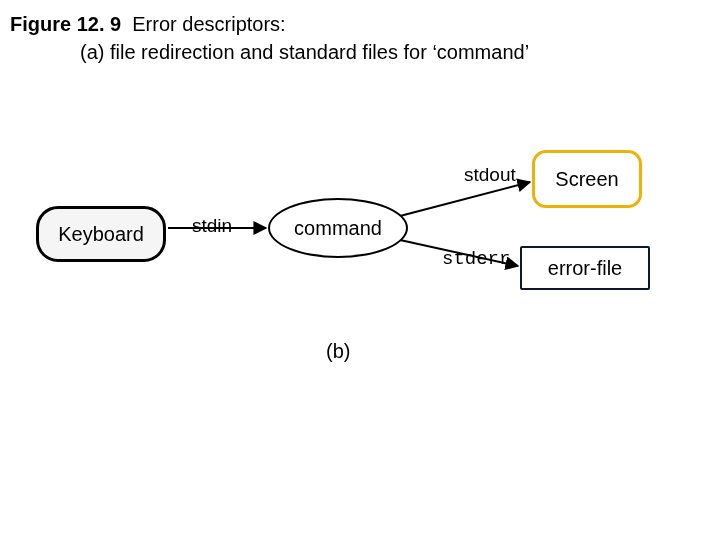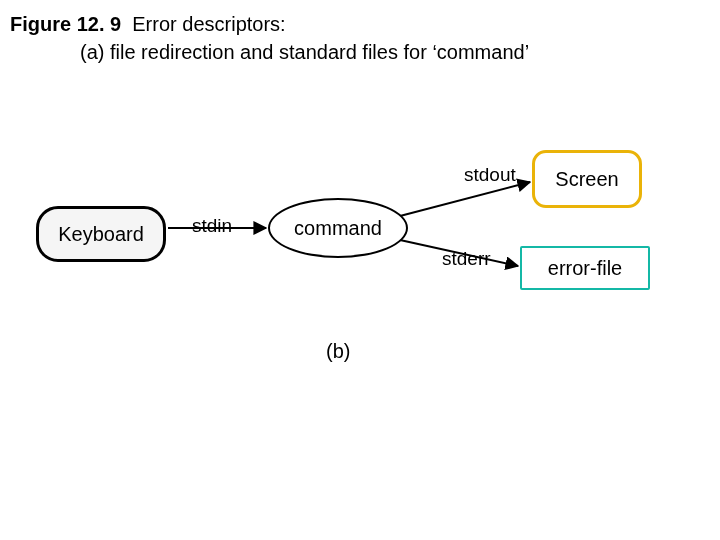--- a/index.html
+++ b/index.html
@@ -52,32 +52,32 @@
   .screen {
     left: 532px; top: 0px;
     width: 110px; height: 58px;
     border: 3px solid #eab308;
     border-radius: 14px;
     background: #fff;
   }
   .errorfile {
     left: 520px; top: 96px;
     width: 130px; height: 44px;
-    border: 2px solid #14b8a6;
+    border: 2px solid #0f172a;
     border-radius: 2px;
     background: #fff;
     text-align: right;
   }
   .lbl {
     position: absolute;
     font-size: 19px;
   }
   .stdin  { left: 192px; top: 46px; margin-top: 19px; }
   .stdout { left: 464px; top: 14px; }
-  .stderr { left: 442px; top: 98px; }
+  .stderr { left: 442px; top: 98px; font-family: Liberation Mono, monospace; }
   .panelb {
     position: absolute;
     left: 326px; top: 190px;
     font-size: 20px;
   }
   svg.arrows {
     position: absolute;
     left: 0; top: 0;
     width: 720px; height: 300px;
     pointer-events: none;

